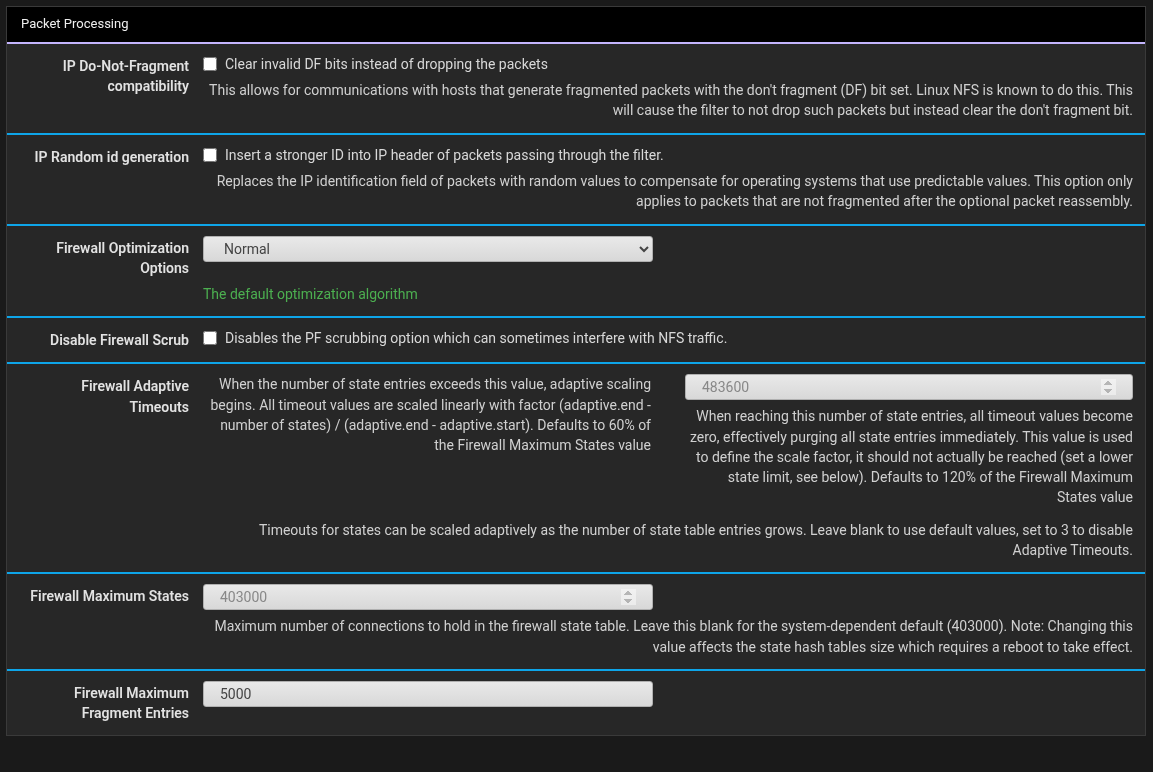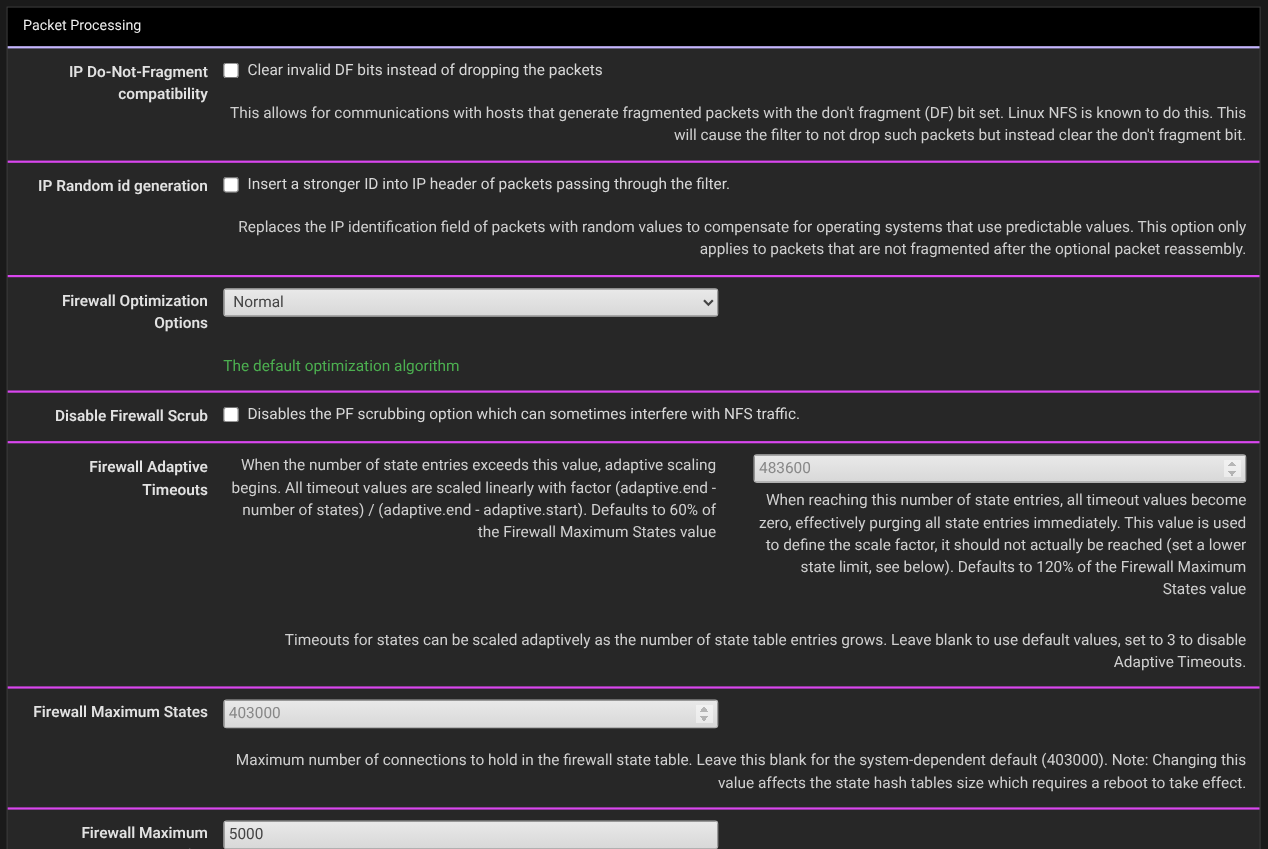--- a/index.html
+++ b/index.html
@@ -21,21 +21,21 @@
       width: 1140px;
     }
     .panel-header {
       background: #000000;
       padding: 8px 14px;
       font-size: 13px;
       font-weight: 400;
       color: #eee;
     }
     .row {
-      border-top: 2px solid #d946ef;
+      border-top: 2px solid #0ea5e9;
       padding: 10px 12px 12px;
       display: flex;
     }
     .row:first-of-type {
       border-top: none;
     }
     .panel-header + .row {
       border-top: 2px solid #c4b5fd;
     }
     .label-col {
@@ -44,21 +44,21 @@
       padding-right: 14px;
       padding-top: 2px;
       font-weight: 600;
       color: #e2e2e2;
       font-size: 14px;
     }
     .field-col {
       flex: 1;
       display: flex;
       flex-direction: column;
-      gap: 19px;
+      gap: 6px;
     }
     .check-line {
       display: flex;
       align-items: center;
       gap: 8px;
     }
     input[type="checkbox"] {
       width: 14px;
       height: 14px;
       accent-color: #888;
@@ -72,21 +72,21 @@
     .help-green {
       color: #4caf50;
       font-size: 14px;
       margin-top: 16px;
     }
     select, input[type="text"], input[type="number"] {
       width: 450px;
       background: linear-gradient(#e9e9e9,#d8d8d8);
       border: 1px solid #b0b0b0;
       border-radius: 3px;
-      padding: 3px 4px;
+      padding: 3px 16px;
       font-size: 14px;
       color: #444;
       font-family: inherit;
       height: 26px;
     }
     .two-inputs {
       display: flex;
       gap: 34px;
     }
     .two-inputs > div {

